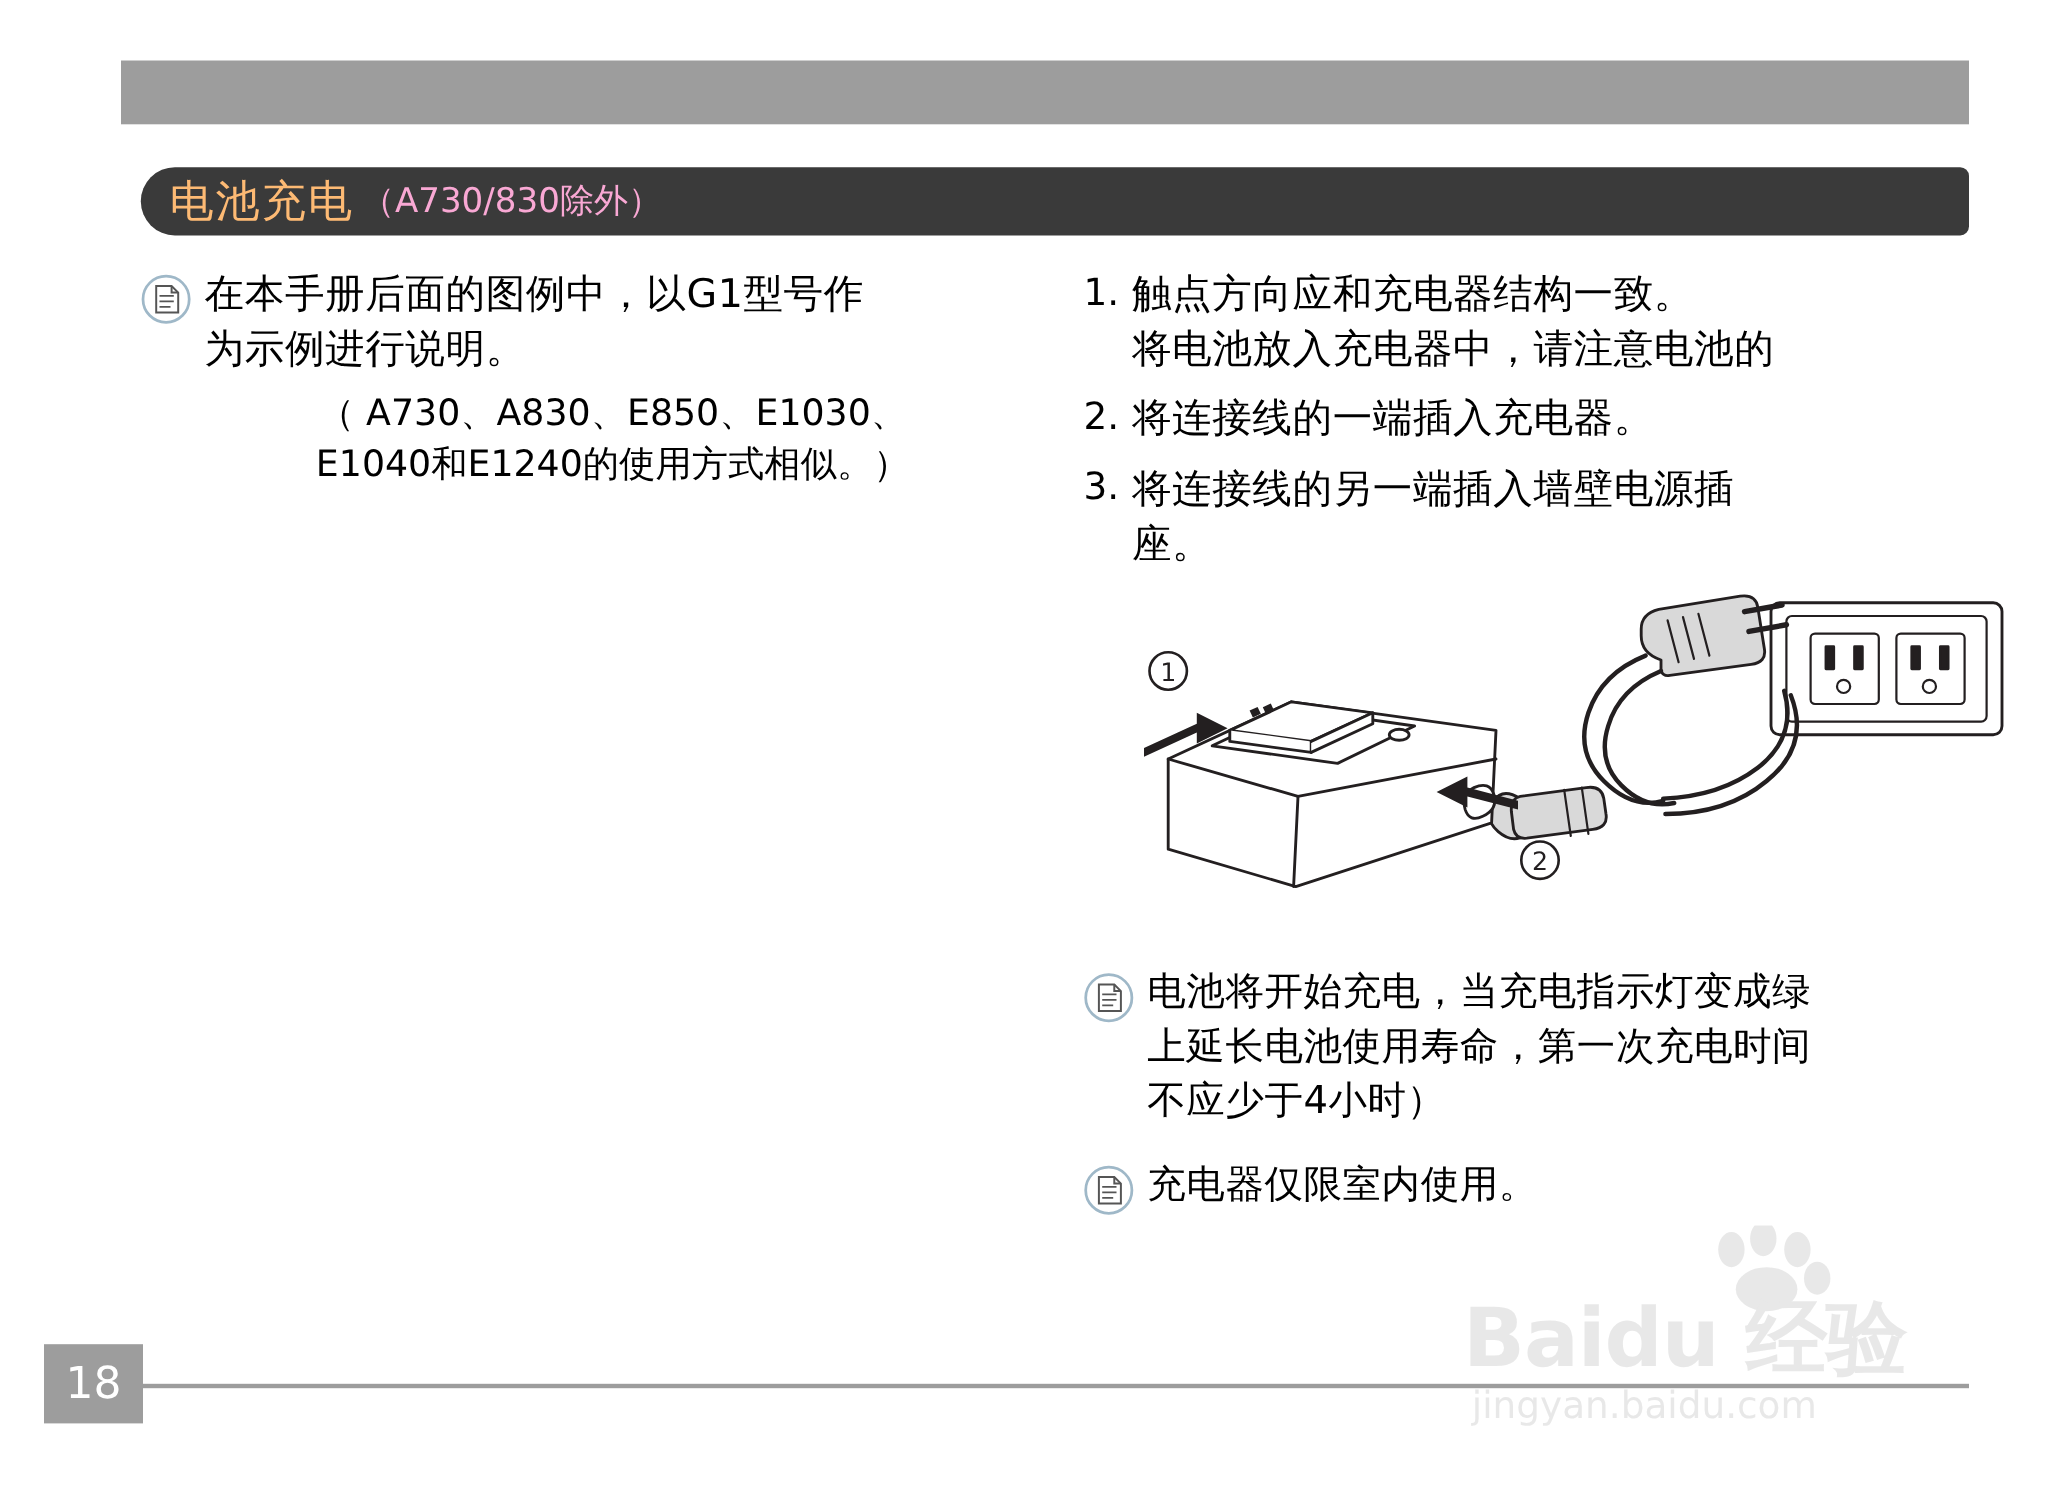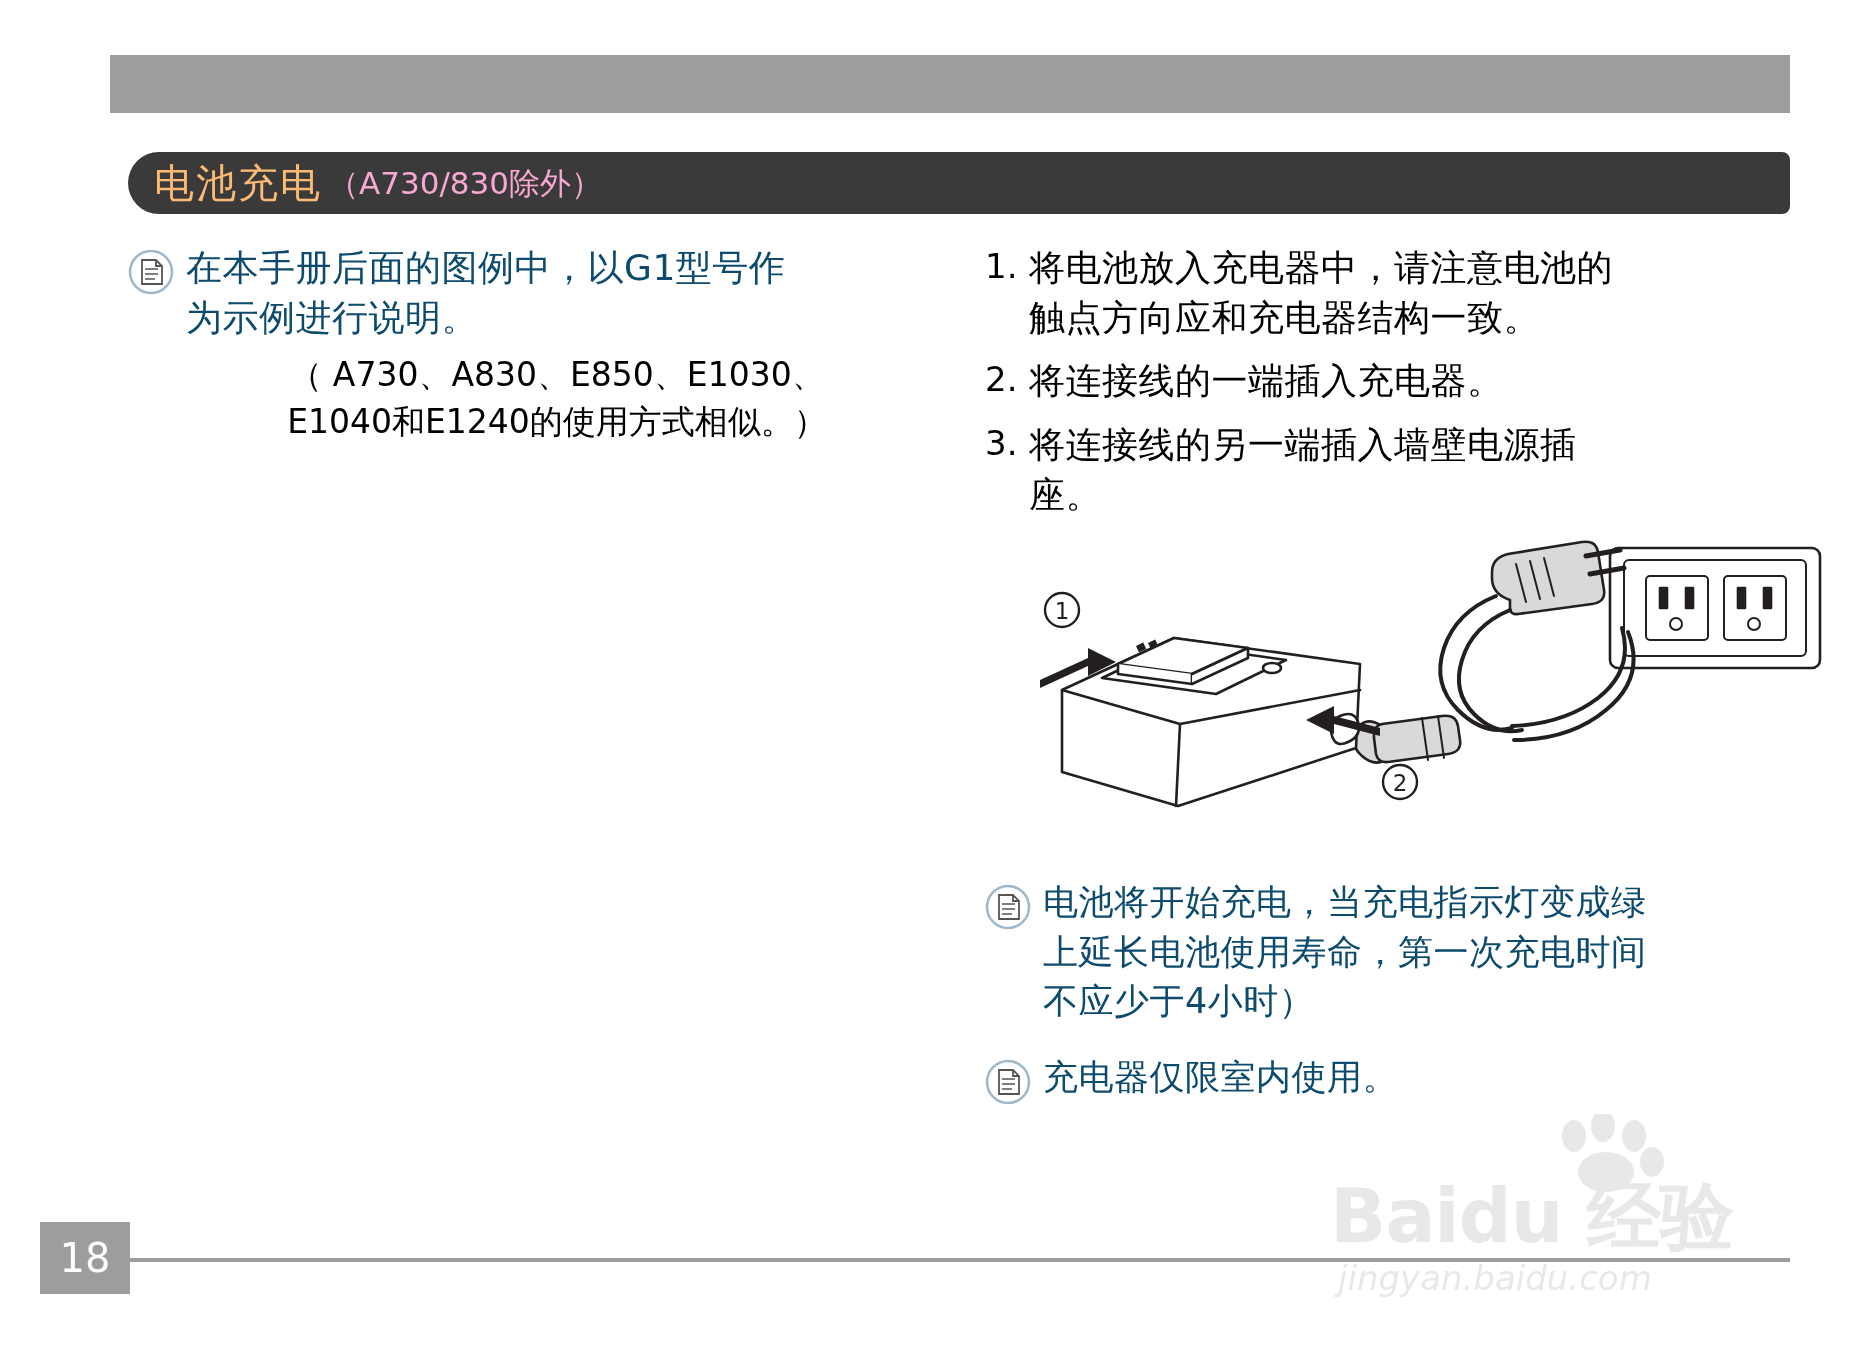--- a/index.html
+++ b/index.html
@@ -75,21 +75,21 @@
   .memo-icon {
     flex: 0 0 auto;
     width: 46px;
     height: 46px;
     margin-right: 12px;
     margin-top: 6px;
   }
   .note-text {
     font-size: 36px;
     line-height: 1.38;
-    color: #0c4a6e;
+    color: #000000;
     letter-spacing: 0.5px;
   }
   .sub-note {
     margin-left: 58px;
     font-size: 33px;
     line-height: 1.42;
     color: #000000;
     margin-top: 10px;
     text-align: center;
   }
@@ -179,21 +179,20 @@
     white-space: nowrap;
     letter-spacing: -1px;
   }
   .wm-sub {
     position: absolute;
     left: 8px;
     top: 118px;
     font-size: 34px;
     color: #d2d2d2;
     white-space: nowrap;
-    font-style: italic;
   }
   .wm-paw {
     position: absolute;
     left: 218px;
     top: -26px;
     width: 120px;
     height: 80px;
   }
 </style>
 </head>
@@ -230,22 +229,22 @@
     <div>E1040和E1240的使用方式相似。）</div>
   </div>
 
 </div>
 
 <div class="col-right">
 
   <div class="step">
     <span class="step-num">1.</span>
     <div class="step-text">
+      <div>触点方向应和充电器结构一致。</div>
       <div>将电池放入充电器中，请注意电池的</div>
-      <div>触点方向应和充电器结构一致。</div>
     </div>
   </div>
 
   <div class="step">
     <span class="step-num">2.</span>
     <div class="step-text">
       <div>将连接线的一端插入充电器。</div>
     </div>
   </div>
 

